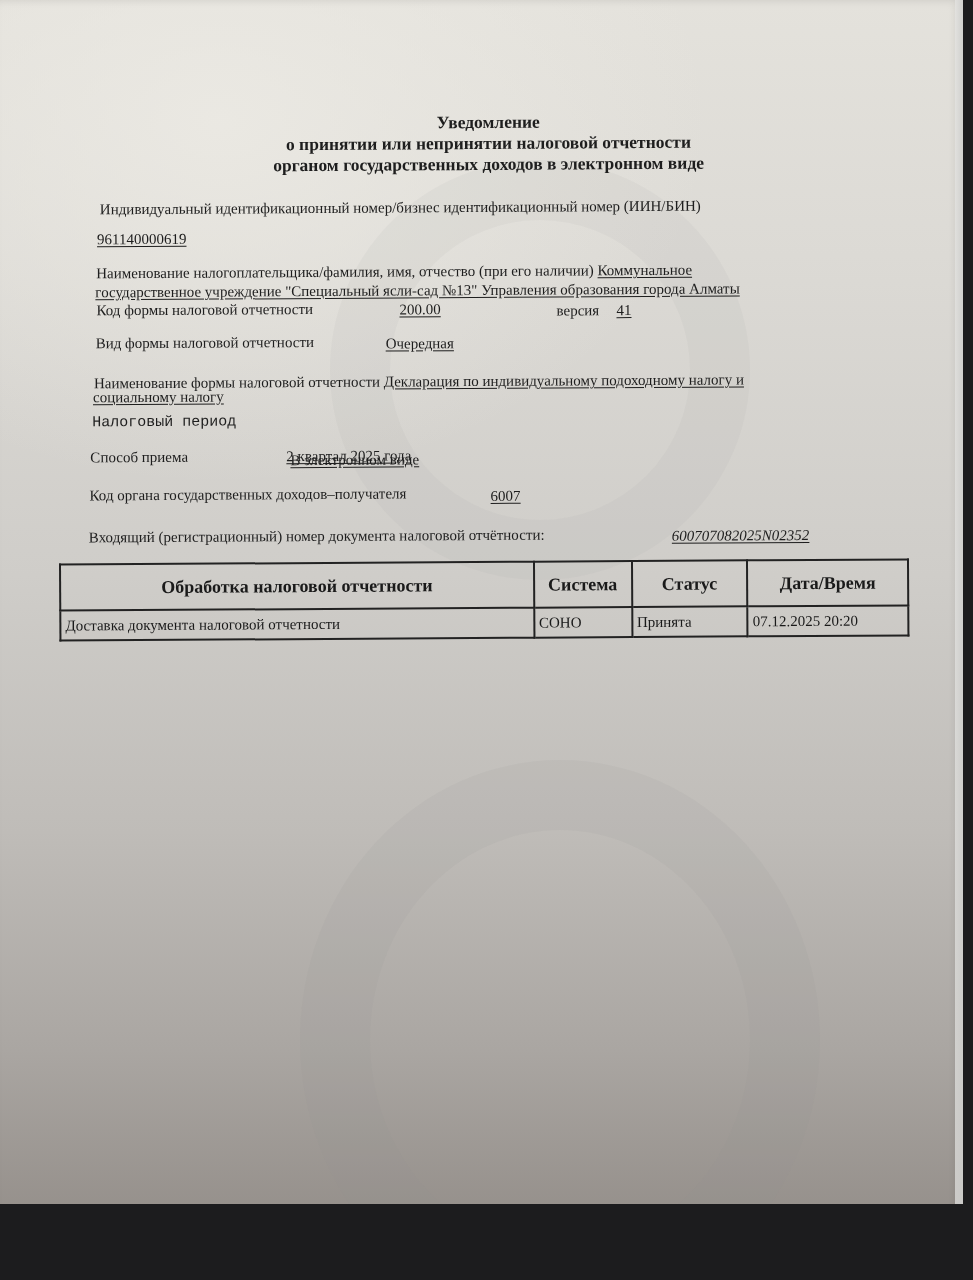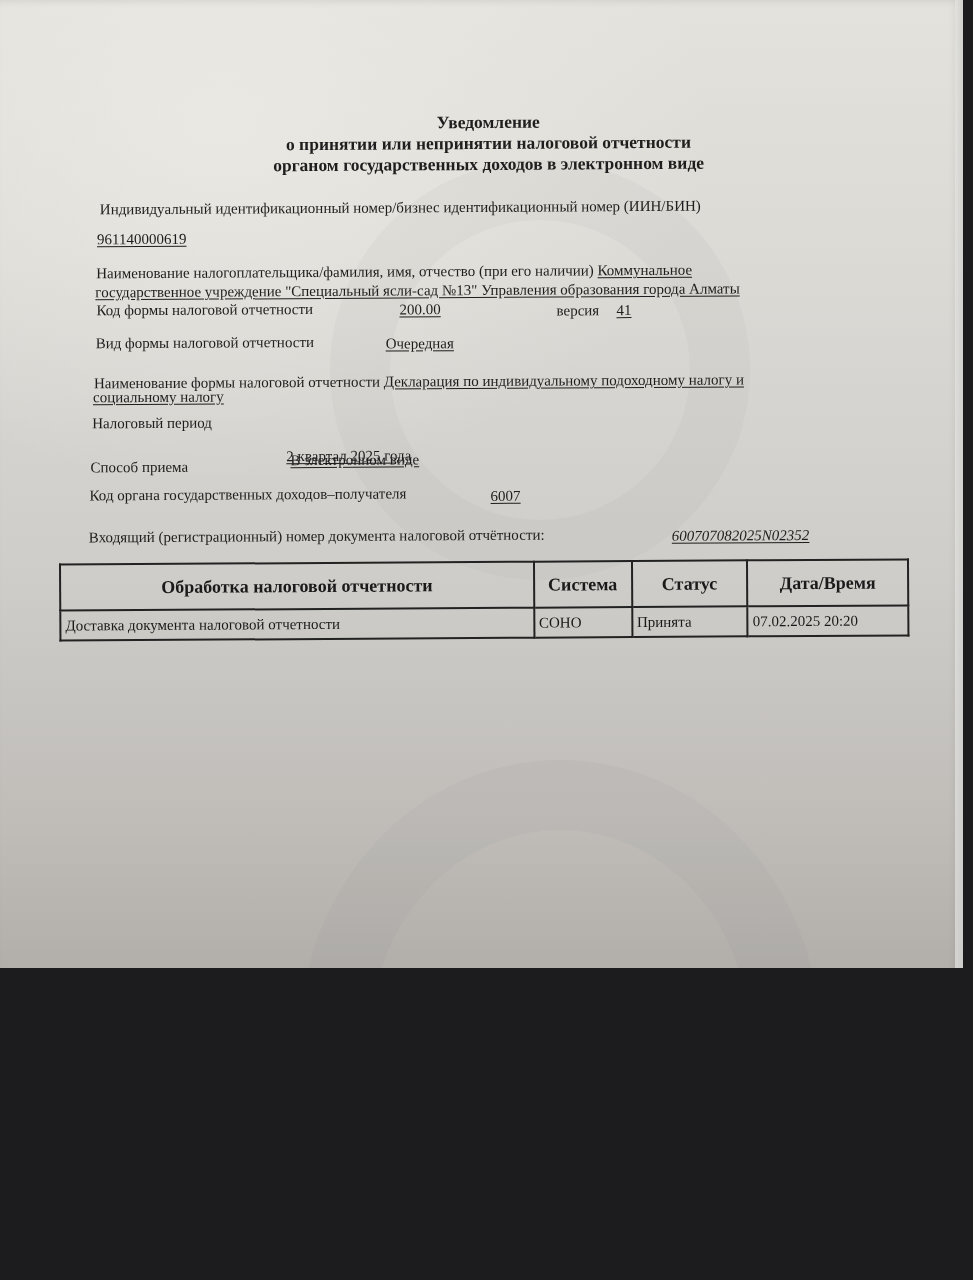--- a/index.html
+++ b/index.html
@@ -6,21 +6,21 @@
       margin: 0;
       padding: 0;
       width: 973px;
       height: 1280px;
       overflow: hidden;
       background: #1c1c1e;
     }
     .photo {
       position: relative;
       width: 973px;
-      height: 968px;
+      height: 1204px;
       overflow: hidden;
       background: #1c1c1e;
     }
     .paper {
       position: absolute;
       left: 0;
       top: 0;
       width: 963px;
       height: 1280px;
       background:
@@ -133,24 +133,24 @@
 
     <div class="row" style="left:96px; top:332px;">Вид формы налоговой отчетности</div>
     <div class="row u" style="left:386px; top:334px;">Очередная</div>
 
     <div class="row" style="left:94px; top:372px;">
       <span>Наименование формы налоговой отчетности</span>
       <span class="u">Декларация по индивидуальному подоходному налогу и</span>
     </div>
     <div class="row u" style="left:93px; top:386px;">социальному налогу</div>
 
-    <div class="row" style="left:92px; top:412px;">Налоговый период</div>
+    <div class="row" style="left:92px; top:412px;font-family:Liberation Mono, monospace;">Налоговый период</div>
     <div class="row u" style="left:286px; top:414px;margin-top:32px;">2 квартал 2025 года</div>
 
-    <div class="row" style="left:90px; top:456px;text-align:center;">Способ приема</div>
+    <div class="row" style="left:90px; top:446px;text-align:center;">Способ приема</div>
     <div class="row u" style="left:270px; top:450px;margin-left:20px;">В электронном виде</div>
 
     <div class="row" style="left:89px; top:484px;">Код органа государственных доходов–получателя</div>
     <div class="row u" style="left:490px; top:487px;">6007</div>
 
     <div class="row" style="left:88px; top:526px;">Входящий (регистрационный) номер документа налоговой отчётности:</div>
     <div class="row u" style="left:671px; top:528px;font-style:italic;">600707082025N02352</div>
 
     <table class="proc">
       <colgroup>
@@ -165,19 +165,19 @@
           <th>Система</th>
           <th>Статус</th>
           <th>Дата/Время</th>
         </tr>
       </thead>
       <tbody>
         <tr>
           <td>Доставка документа налоговой отчетности</td>
           <td>СОНО</td>
           <td>Принята</td>
-          <td>07.02.2025 20:20</td>
+          <td>07.12.2025 20:20</td>
         </tr>
       </tbody>
     </table>
 
   </div>
 </div>
 
 </body></html>

